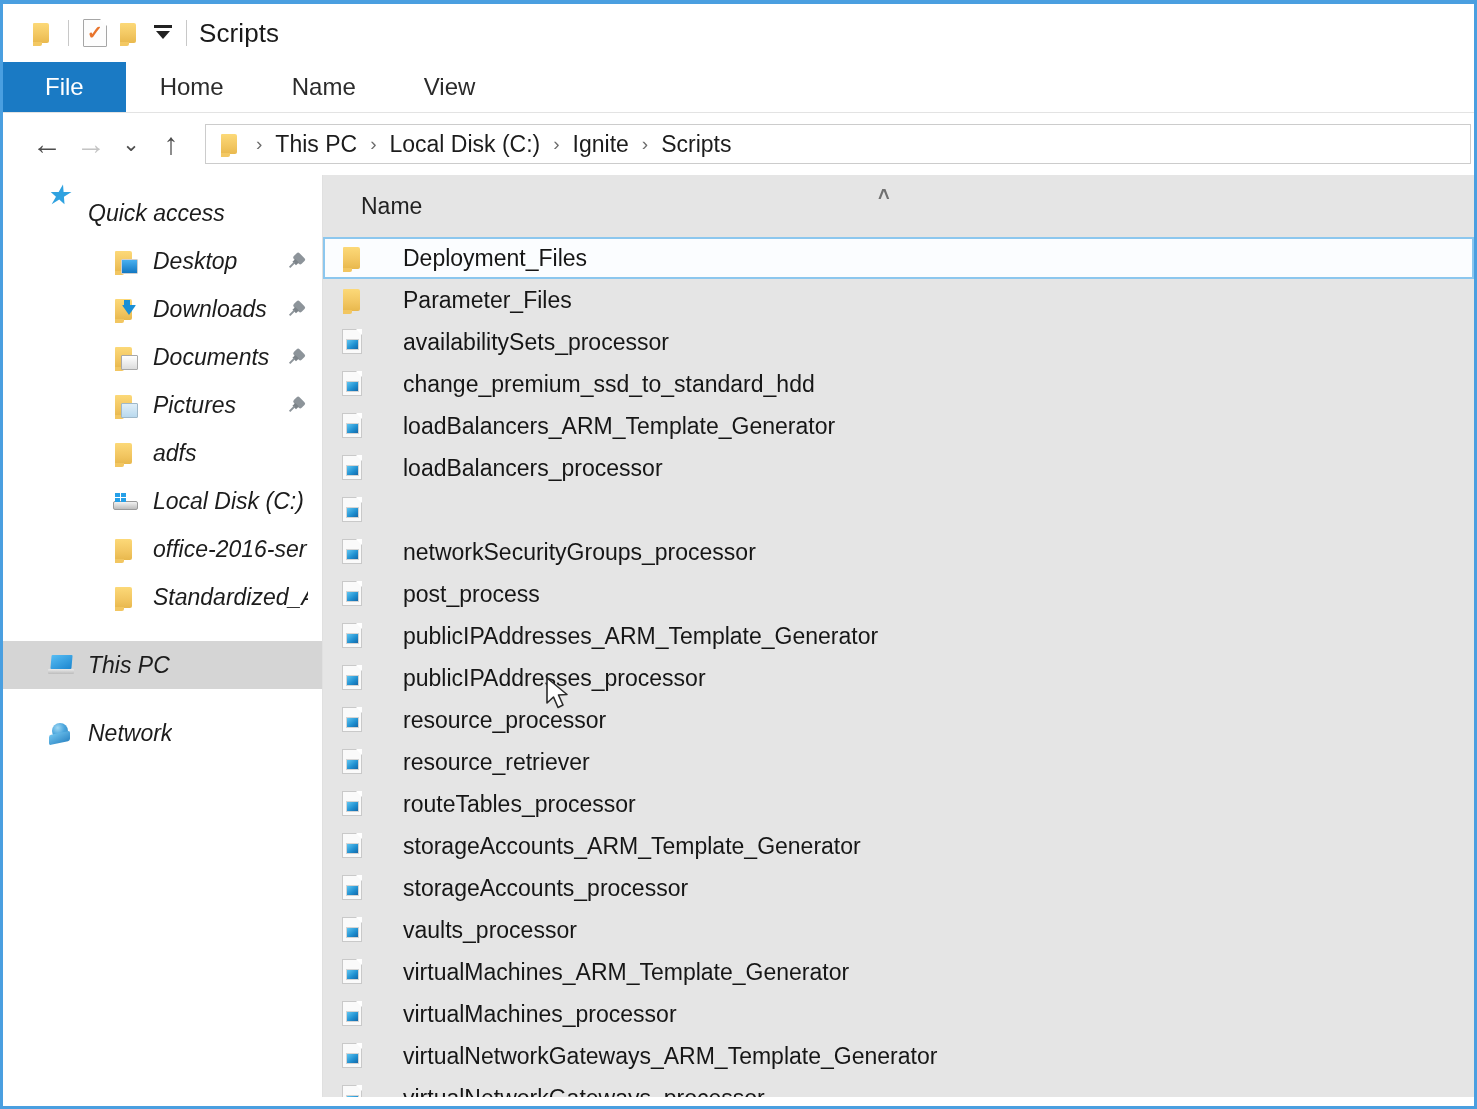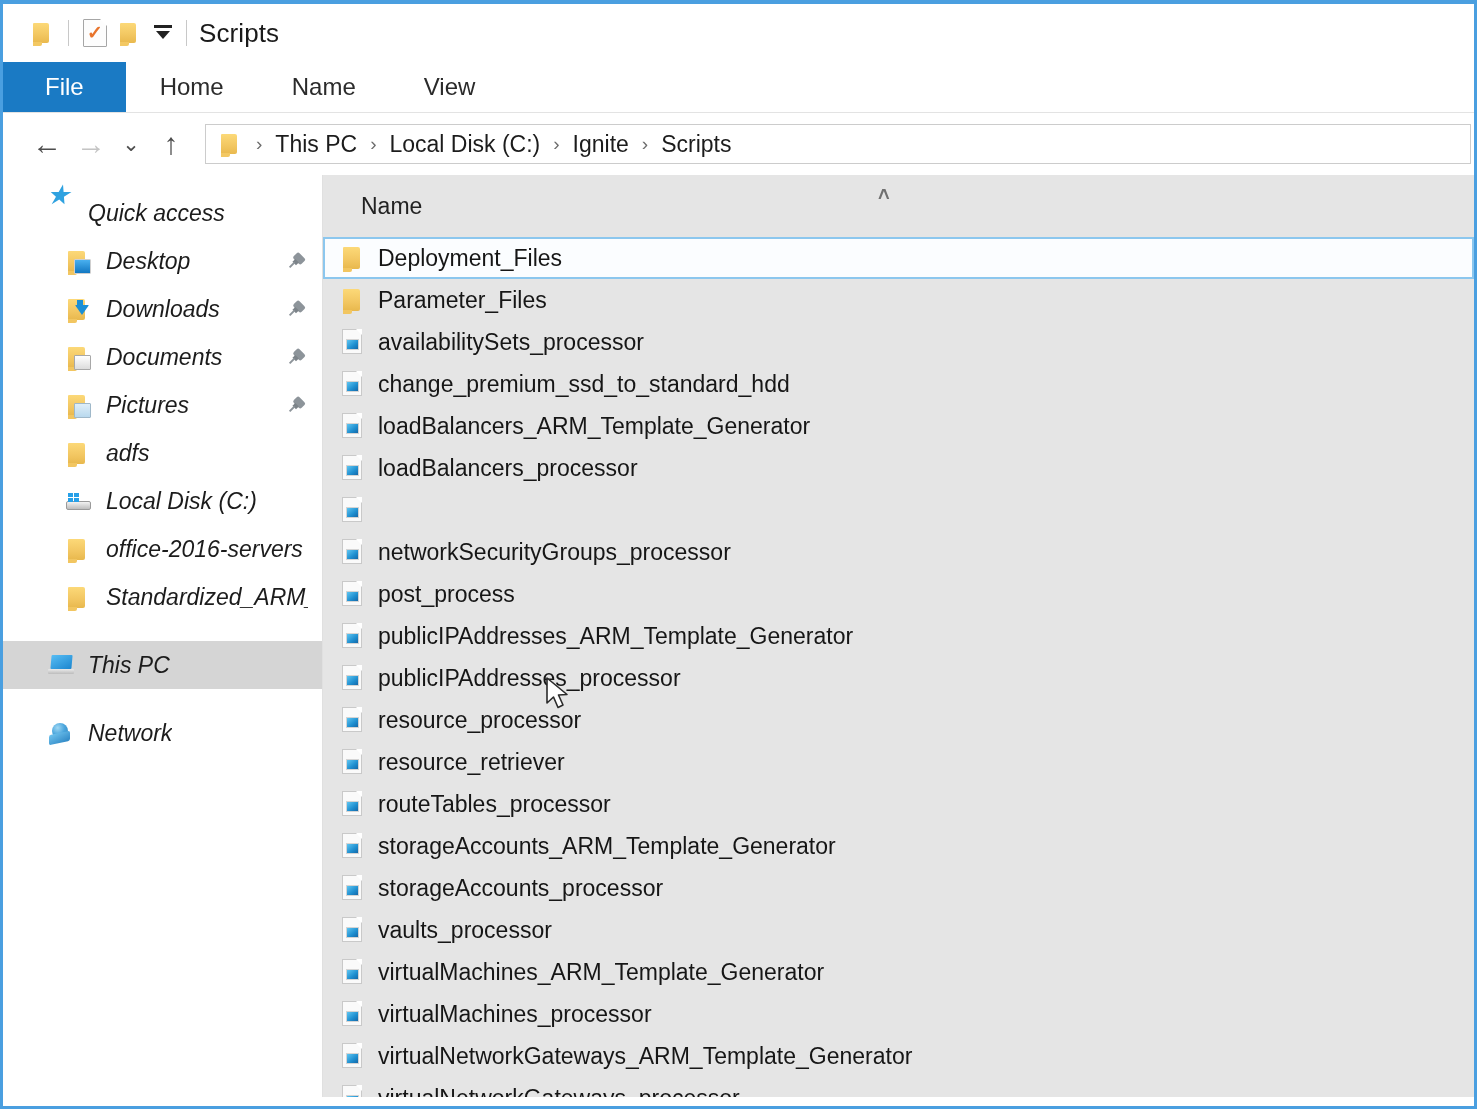--- a/index.html
+++ b/index.html
@@ -225,21 +225,21 @@
     display: flex;
     align-items: center;
     padding-left: 44px;
     padding-right: 14px;
     box-sizing: border-box;
     position: relative;
     cursor: default;
     font-style: italic;
   }
   .nav-item.root { padding-left: 44px; }
-  .nav-item.child { padding-left: 62px; }
+  .nav-item.child { padding-left: 62px; margin-left: 47px; }
   .nav-item.selected { background: #d5d5d5; }
   .nav-label {
     font-size: 23px;
     color: #1c1c1c;
     white-space: nowrap;
     overflow: hidden;
     margin-left: 13px;
   }
   .nav-gap { height: 20px; }
 
@@ -378,20 +378,21 @@
     position: relative;
   }
   .row {
     height: 42px;
     display: flex;
     align-items: center;
     padding-left: 14px;
     box-sizing: border-box;
     border: 2px solid transparent;
     cursor: default;
+    gap: 25px;
   }
   .row.selected {
     border-color: #8cc7ee;
     background: #fbfdff;
   }
   .row-label {
     font-size: 23px;
     color: #161616;
     margin-left: 13px;
     white-space: nowrap;

